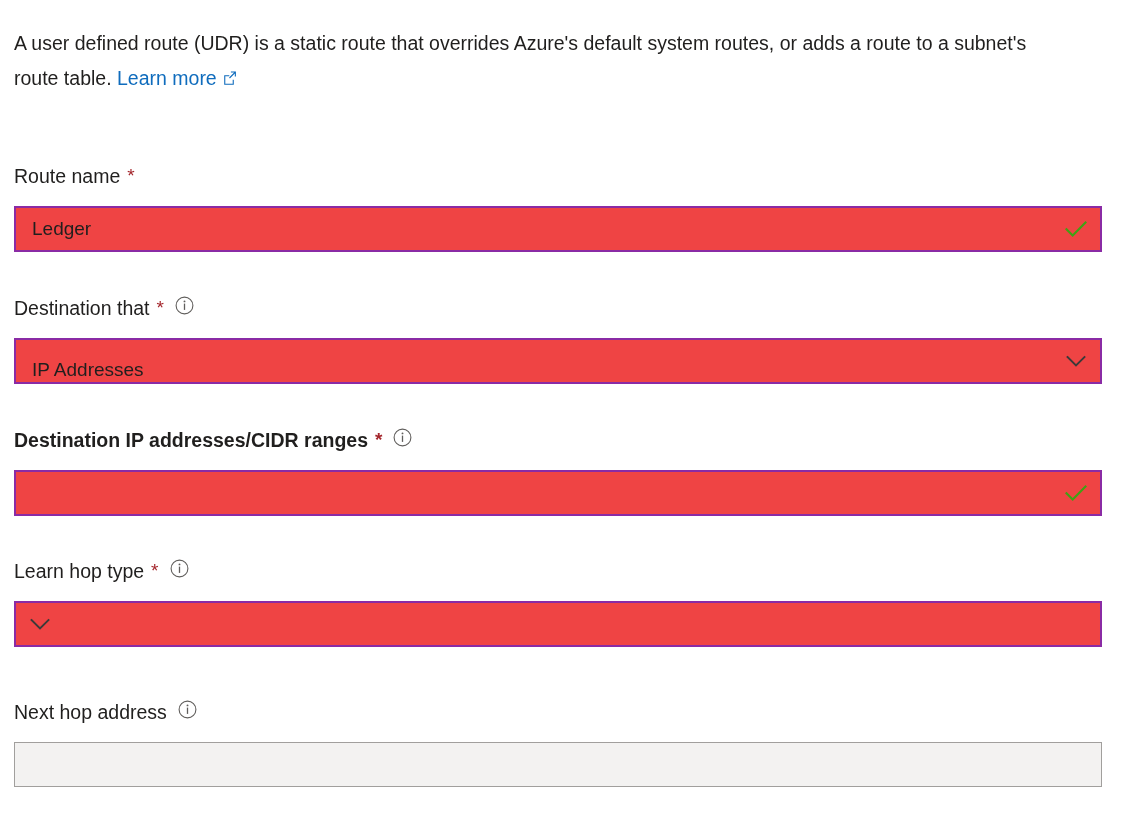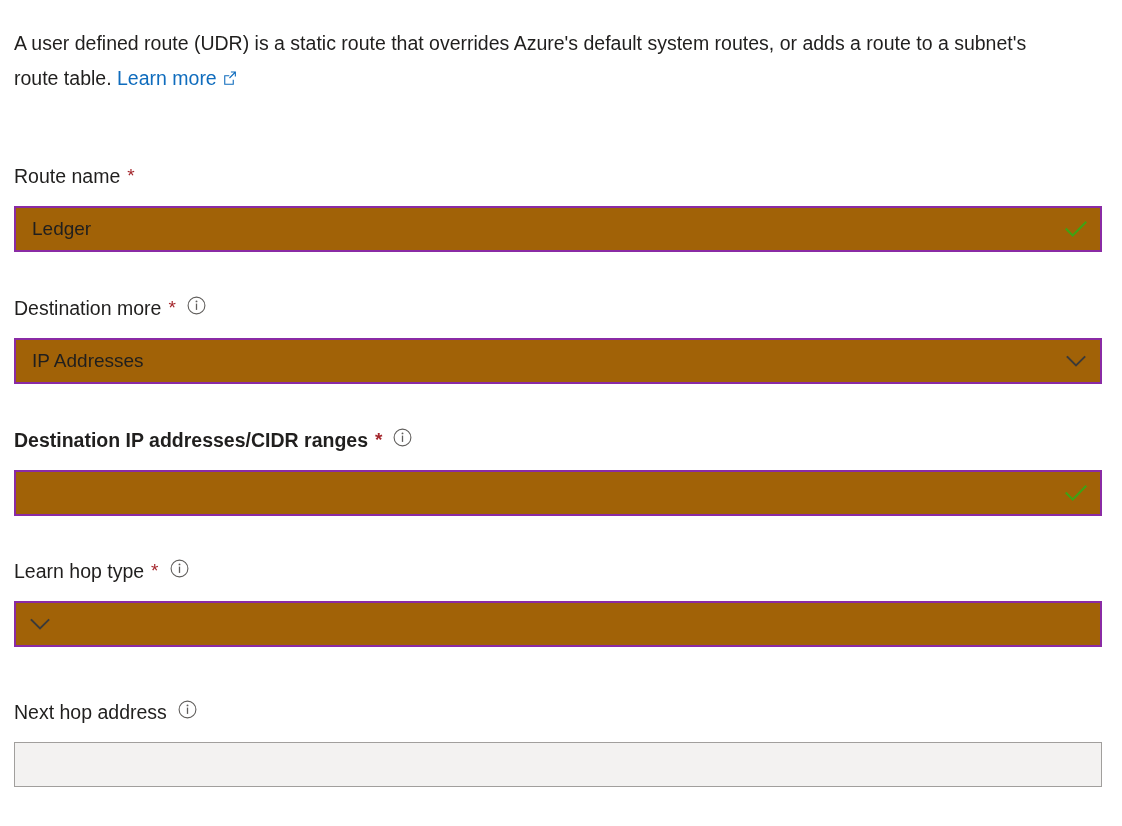--- a/index.html
+++ b/index.html
@@ -85,27 +85,27 @@
     height: 19px;
     cursor: pointer;
     flex: 0 0 auto;
   }
 
   .control {
     position: relative;
     box-sizing: border-box;
     height: 46px;
     margin-top: 16px;
-    background: #a16207;
+    background: #ef4444;
     border: 2px solid #8a2ba5;
     display: flex;
     align-items: center;
     cursor: text;
   }
-  .control.select { cursor: pointer; }
+  .control.select { cursor: pointer; align-items: flex-end; }
   .control.disabled {
     border: 1px solid #a19f9d;
     background: #f3f2f1;
     cursor: not-allowed;
     height: 45px;
   }
 
   .control .value {
     flex: 1 1 auto;
     font-size: 19px;
@@ -155,21 +155,21 @@
         <span class="adornment">
           <svg class="check-icon" width="26" height="26" viewBox="0 0 26 26" aria-hidden="true">
               <path d="M3.5 13.2l6.2 6.2L22.5 6.6" fill="none" stroke="#3fa214" stroke-width="2.1" stroke-linecap="square"></path>
             </svg>
         </span>
       </div>
     </div>
 
     <div class="field" style="top:296px;">
       <div class="field-label">
-        <span>Destination more</span>
+        <span>Destination that</span>
         <span class="req-star">*</span>
         <span class="info-icon">
           <svg width="19" height="19" viewBox="0 0 19 19" aria-hidden="true">
               <circle cx="9.5" cy="9.5" r="8.4" fill="none" stroke="#605e5c" stroke-width="1.1"></circle>
               <circle cx="9.5" cy="5.4" r="0.95" fill="#605e5c"></circle>
               <rect x="8.85" y="7.6" width="1.3" height="6.3" fill="#605e5c"></rect>
             </svg>
         </span>
       </div>
       <div class="control select">

